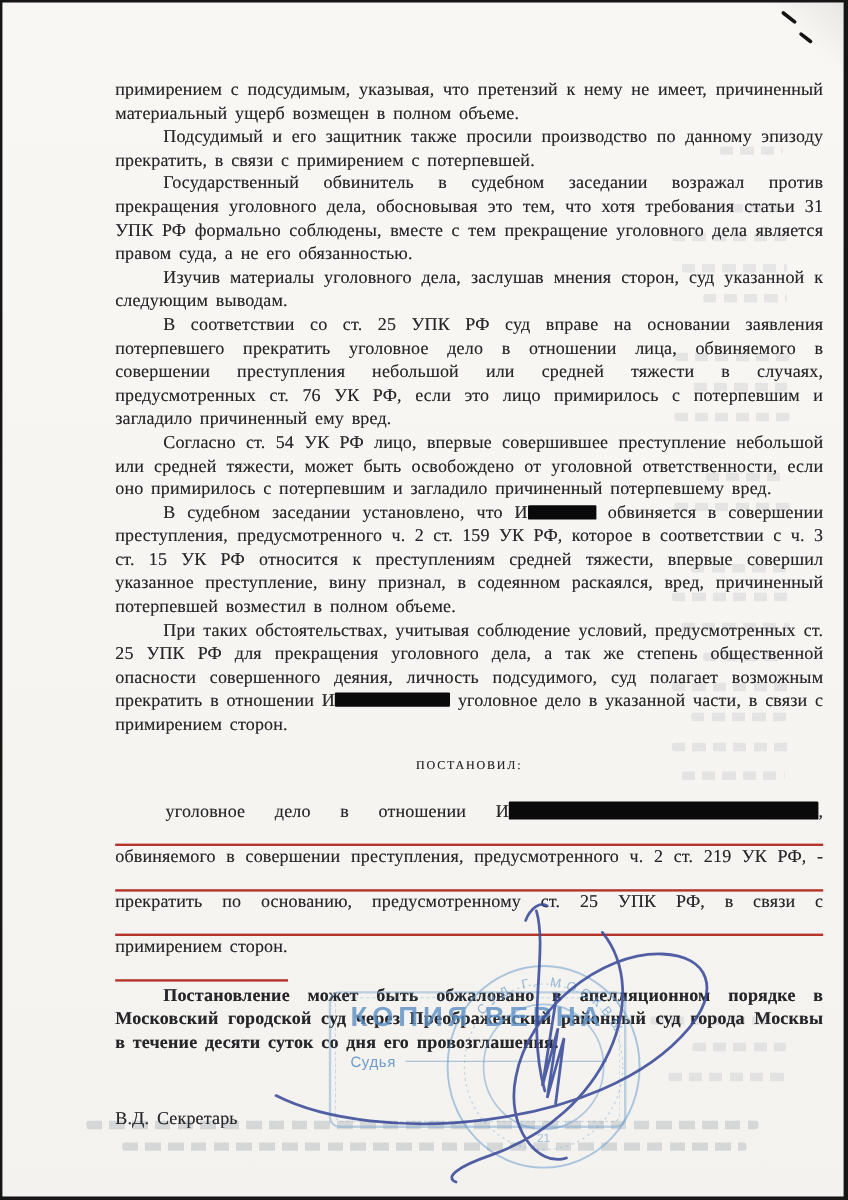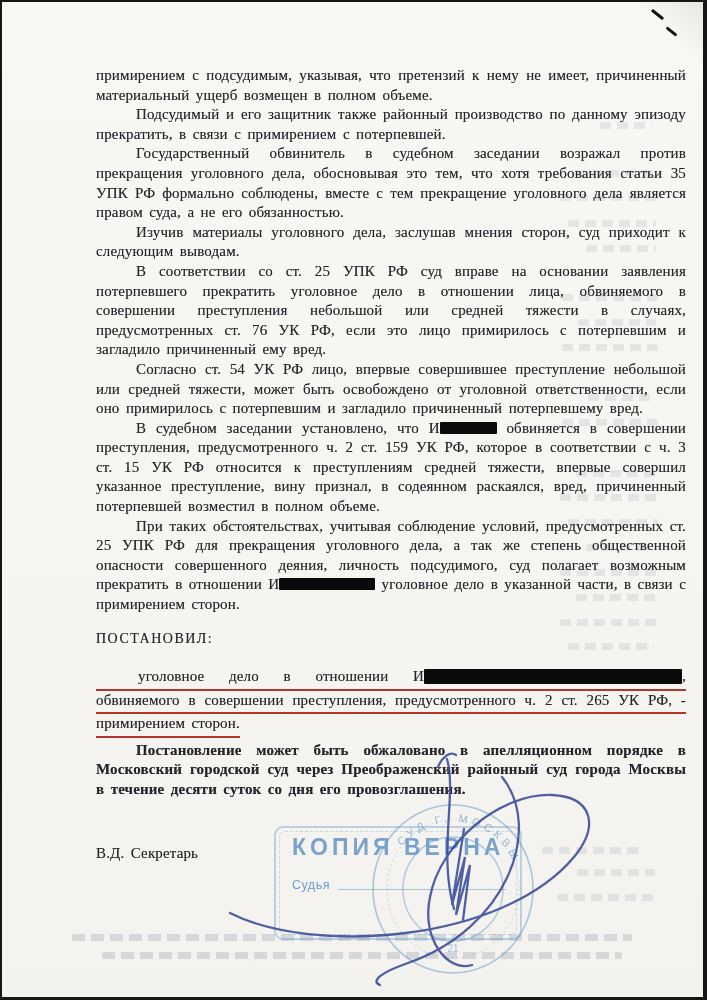--- a/index.html
+++ b/index.html
@@ -18,25 +18,25 @@
     font-size:15px;line-height:19.6px;text-align:justify;
     word-spacing:2.5px;letter-spacing:.15px;
     text-shadow:0 0 .4px rgba(20,20,25,.45);
     margin-left:36px;
   }
   .para{margin:0;}
   .para.indent{text-indent:40px;}
 
   .redact{display:inline-block;background:#0a0a0a;height:12px;vertical-align:-1px;border-radius:1px;}
 
-  .heading{margin:14px 0 20px;text-align:left;letter-spacing:1.5px;word-spacing:4px;font-size:14px;font-weight:400;}
+  .heading{margin:14px 0 20px;text-align:center;letter-spacing:1.5px;word-spacing:4px;font-size:10px;font-weight:400;}
 
   .res-block{margin:0;}
   .res-line{
-    line-height:16.5px;padding-bottom:4px;margin-bottom:1px;
+    line-height:16.5px;padding-bottom:18px;margin-bottom:1px;
     border-bottom:2px solid #b5342c;
   }
   .res-line .redact{height:15px;vertical-align:-2.5px;}
   .res-line.justify{text-align:justify;text-align-last:justify;}
   .res-line.first{padding-left:42px;}
   .res-line.last{width:fit-content;text-align:right;}
 
   .appeal{margin:3px 0 0;font-weight:bold;}
 
   .sig-row{display:flex;justify-content:space-between;margin-top:44px;}
@@ -54,21 +54,21 @@
     position:absolute;left:272px;top:824px;width:248px;height:114px;box-sizing:border-box;
     border:2px solid rgba(110,158,205,.42);border-radius:9px;
     padding:6px 14px 8px 16px;
     color:rgba(92,143,197,.88);font-family:"Liberation Sans",sans-serif;
     pointer-events:none;
   }
   .stamp-box::before{
     content:"";position:absolute;inset:3px;border:1px dashed rgba(110,158,205,.32);border-radius:6px;
   }
   .copy-text{font-size:23px;font-weight:700;letter-spacing:4px;white-space:nowrap;opacity:.92;}
-  .stamp-row{display:flex;align-items:flex-end;font-size:12.5px;letter-spacing:.5px;}
+  .stamp-row{display:flex;align-items:center;font-size:12.5px;letter-spacing:.5px;}
   .stamp-row.r1{margin-top:17px;}
   .stamp-row.r2{margin-top:17px;}
   .stamp-line{flex:1;border-bottom:1.5px solid rgba(100,148,198,.5);margin-left:8px;margin-bottom:2px;height:0;}
 
   .seal-svg{position:absolute;left:365px;top:798px;pointer-events:none;}
   .sign-svg{position:absolute;left:200px;top:735px;pointer-events:none;}
 
   .corner-dash{position:absolute;background:#141414;height:3px;border-radius:1.5px;transform:rotate(38deg);}
   .corner-shade{
     position:absolute;right:-2px;top:-2px;width:90px;height:60px;pointer-events:none;
@@ -102,34 +102,35 @@
       <div class="ghost" style="left: 540px; top: 845px; width: 100px;"></div>
       <div class="ghost" style="left: 575px; top: 867px; width: 78px;"></div>
       <div class="ghost" style="left: 555px; top: 892px; width: 100px;"></div>
       <div class="ghost strong" style="left: 70px; top: 932px; width: 560px;"></div>
       <div class="ghost strong" style="left: 100px; top: 950px; width: 520px;"></div>
     </div>
 
   <div class="doc">
     <div id="doc-body">
         <p class="para">примирением с подсудимым, указывая, что претензий к нему не имеет, причиненный материальный ущерб возмещен в полном объеме.</p>
-        <p class="para indent">Подсудимый и его защитник также районный производство по данному эпизоду прекратить, в связи с примирением с потерпевшей.</p>
-        <p class="para indent">Государственный обвинитель в судебном заседании возражал против прекращения уголовного дела, обосновывая это тем, что хотя требования статьи 35 УПК РФ формально соблюдены, вместе с тем прекращение уголовного дела является правом суда, а не его обязанностью.</p>
-        <p class="para indent">Изучив материалы уголовного дела, заслушав мнения сторон, суд приходит к следующим выводам.</p>
+        <p class="para indent">Подсудимый и его защитник также просили производство по данному эпизоду прекратить, в связи с примирением с потерпевшей.</p>
+        <p class="para indent">Государственный обвинитель в судебном заседании возражал против прекращения уголовного дела, обосновывая это тем, что хотя требования статьи 31 УПК РФ формально соблюдены, вместе с тем прекращение уголовного дела является правом суда, а не его обязанностью.</p>
+        <p class="para indent">Изучив материалы уголовного дела, заслушав мнения сторон, суд указанной к следующим выводам.</p>
         <p class="para indent">В соответствии со ст. 25 УПК РФ суд вправе на основании заявления потерпевшего прекратить уголовное дело в отношении лица, обвиняемого в совершении преступления небольшой или средней тяжести в случаях, предусмотренных ст. 76 УК РФ, если это лицо примирилось с потерпевшим и загладило причиненный ему вред.</p>
         <p class="para indent">Согласно ст. 54 УК РФ лицо, впервые совершившее преступление небольшой или средней тяжести, может быть освобождено от уголовной ответственности, если оно примирилось с потерпевшим и загладило причиненный потерпевшему вред.</p>
         <p class="para indent">В судебном заседании установлено, что И<span class="redact" style="width: 57px;"></span> обвиняется в совершении преступления, предусмотренного ч. 2 ст. 159 УК РФ, которое в соответствии с ч. 3 ст. 15 УК РФ относится к преступлениям средней тяжести, впервые совершил указанное преступление, вину признал, в содеянном раскаялся, вред, причиненный потерпевшей возместил в полном объеме.</p>
         <p class="para indent">При таких обстоятельствах, учитывая соблюдение условий, предусмотренных ст. 25 УПК РФ для прекращения уголовного дела, а так же степень общественной опасности совершенного деяния, личность подсудимого, суд полагает возможным прекратить в отношении И<span class="redact" style="width: 96px;"></span> уголовное дело в указанной части, в связи с примирением сторон.</p>
       </div>
 
     <h3 class="heading">ПОСТАНОВИЛ:</h3>
 
     <div class="res-block" id="res-block">
         <div class="res-line first justify">уголовное дело в отношении И<span class="redact" style="width: 258px;"></span>,</div>
-        <div class="res-line justify">обвиняемого в совершении преступления, предусмотренного ч. 2 ст. 265 УК РФ, -</div>
+        <div class="res-line justify">обвиняемого в совершении преступления, предусмотренного ч. 2 ст. 219 УК РФ, -</div>
+        <div class="res-line justify">прекратить по основанию, предусмотренному ст. 25 УПК РФ, в связи с</div>
         <div class="res-line last">примирением сторон.</div>
       </div>
 
     <p class="para indent appeal">Постановление может быть обжаловано в апелляционном порядке в Московский городской суд через Преображенский районный суд города Москвы в течение десяти суток со дня его провозглашения.</p>
 
     <div class="sig-row">
       <span>В.Д. Секретарь</span>
     </div>
   </div>
 

